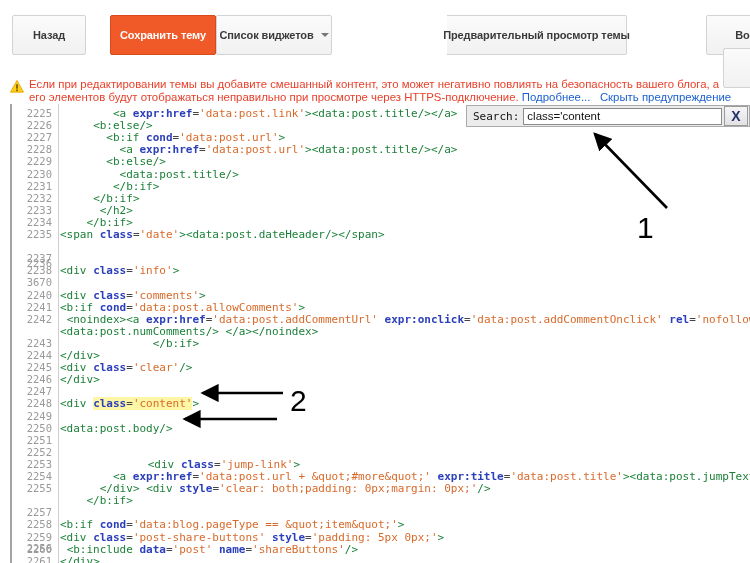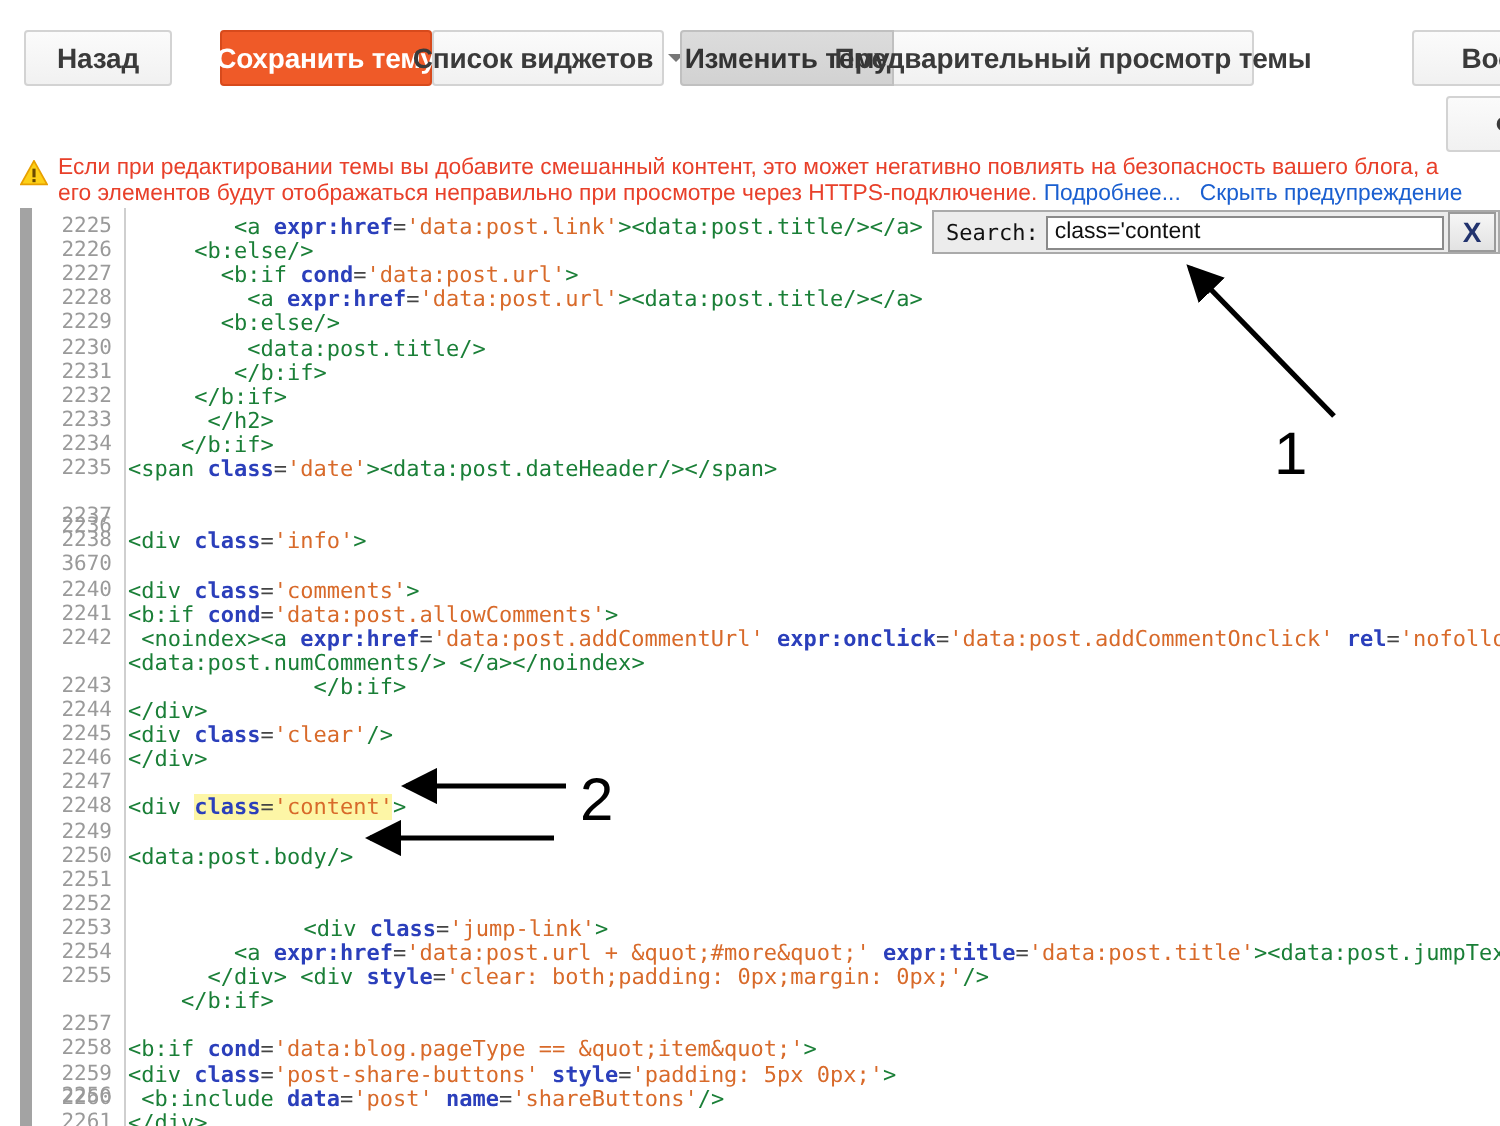--- a/index.html
+++ b/index.html
@@ -12,23 +12,23 @@
   }
   #page { position: relative; width: 750px; height: 563px; background:#fff; }
 
   
   .toolbar {
     position: absolute; left: 0; top: 0; width: 750px; height: 52px;
     background: #fff;
   }
   .btn {
     position: absolute;
-    height: 28px;
+    height: 40px;
     display: flex; align-items: center; justify-content: center;
-    font-size: 14px; font-weight: bold;
+    font-size: 11px; font-weight: bold;
     color: #3a3a3a;
     background: linear-gradient(#fbfbfb, #f1f1f1);
     border: 1px solid #d3d3d3;
     border-radius: 2px;
     white-space: nowrap;
     padding: 0 11px;
     cursor: pointer;
     letter-spacing: -0.1px;
   }
   .btn.primary {
@@ -73,21 +73,21 @@
     white-space: nowrap;
   }
   .warn-line2 { position:absolute; left:21px; top:13px; width: 730px;
     font-size: 11.4px; line-height: 13.5px; color:#e8402a; white-space: nowrap; }
   .warn-link { color: #1a5fd0; }
 
   
   .editor {
     position: absolute; left: 10px; top: 104px; width: 740px; height: 459px;
     background: #ffffff;
-    border-left: 6px solid #a3a3a3;
+    border-left: 2px solid #a3a3a3;
     overflow: hidden;
   }
   .gutter {
     position: absolute; left: 0; top: 0; width: 47px; height: 100%;
     background: #ffffff;
     border-right: 1px solid #cfcfcf;
   }
   .codearea {
     position: absolute; left: 48px; top: 0; width: 692px; height: 100%;
     overflow: hidden;
@@ -160,21 +160,20 @@
 
 <div id="page">
 
   <div class="toolbar">
     <div class="btn" id="btn-back">Назад</div>
     <div class="btn primary" id="btn-save">Сохранить тему</div>
     <div class="btn" id="btn-widgets">
       <span>Список виджетов</span>
       <span class="caret"></span>
     </div>
-    <div class="btn pressed group-left" id="btn-edit">Изменить тему</div>
     <div class="btn group-right" id="btn-preview">Предварительный просмотр темы</div>
     <div class="btn" id="btn-restore">Восст</div>
     <div class="btn" id="btn-format">Фо</div>
   </div>
 
   <div class="warning">
     <svg class="warn-icon" viewBox="0 0 16 15">
       <polygon points="8,0.5 15.5,14 0.5,14" fill="#fdd017" stroke="#e8a000" stroke-width="1"></polygon>
       <rect x="7.1" y="5" width="1.8" height="5" fill="#6a4a00"></rect>
       <rect x="7.1" y="11" width="1.8" height="1.8" fill="#6a4a00"></rect>

